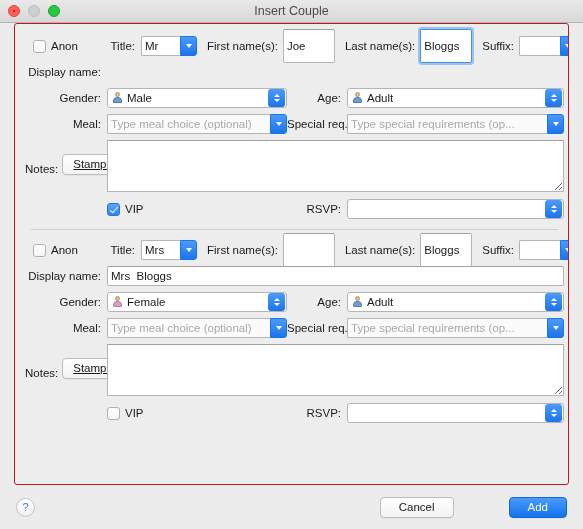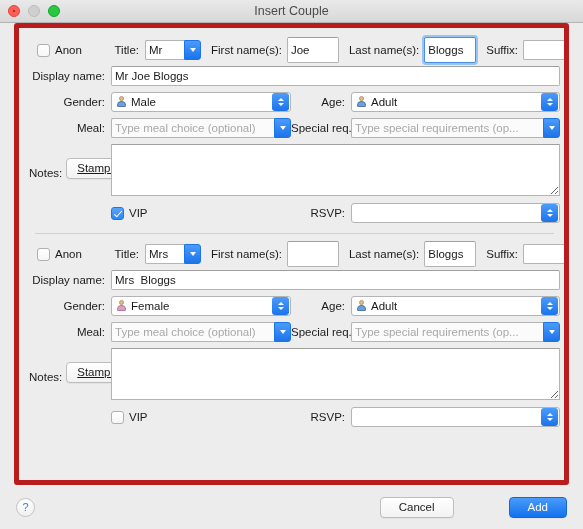--- a/index.html
+++ b/index.html
@@ -114,21 +114,21 @@
     background: linear-gradient(to bottom, #3d92fb, #0f6fe8);
     color: #ffffff;
     border-right-color: #0f6fe8;
   }
 
   
   .panel {
     margin: 0 14px;
     flex: 1 1 auto;
     background: #ededed;
-    border: 5px solid #b91c1c;
+    border: 1px solid #b91c1c;
     border-radius: 3px;
     box-sizing: border-box;
     padding: 10px 4px 4px 10px;
     overflow: hidden;
   }
   .guest-block {
     padding: 2px 0 0 0;
   }
   .divider {
     height: 1px;
@@ -147,21 +147,21 @@
     font-size: 11.5px;
     color: #1a1a1a;
     text-align: right;
     white-space: nowrap;
   }
   .lbl.bold { font-weight: bold; }
 
   
   .tf {
     box-sizing: border-box;
-    height: 26px;
+    height: 34px;
     background: #ffffff;
     border: 1px solid #b4b4b4;
     border-top-color: #a0a0a0;
     border-radius: 2px;
     font-family: "Liberation Sans", sans-serif;
     font-size: 11.5px;
     color: #1a1a1a;
     padding: 0 3px;
     line-height: 17px;
     outline: none;
@@ -457,21 +457,20 @@
         <div class="combo" style="width:58px;flex:0 0 58px;margin-left:5px;">
           <div class="cfield"></div>
           <div class="cbtn">
               <span class="chev-d"></span>
             </div>
         </div>
       </div>
 
       <div class="row">
         <div class="lbl" style="width:82px;flex:0 0 82px;padding-right:6px;box-sizing:border-box;">Display name:</div>
-        <input class="tf wide-display" value="Mr Joe Bloggs" style="">
       </div>
 
       <div class="row">
         <div class="lbl" style="width:82px;flex:0 0 82px;padding-right:6px;box-sizing:border-box;">Gender:</div>
         <div class="popup" style="width:180px;flex:0 0 180px;">
           <div class="pfield">
             <span class="person male">
                 <span class="head"></span>
                 <span class="body"></span>
               </span>

